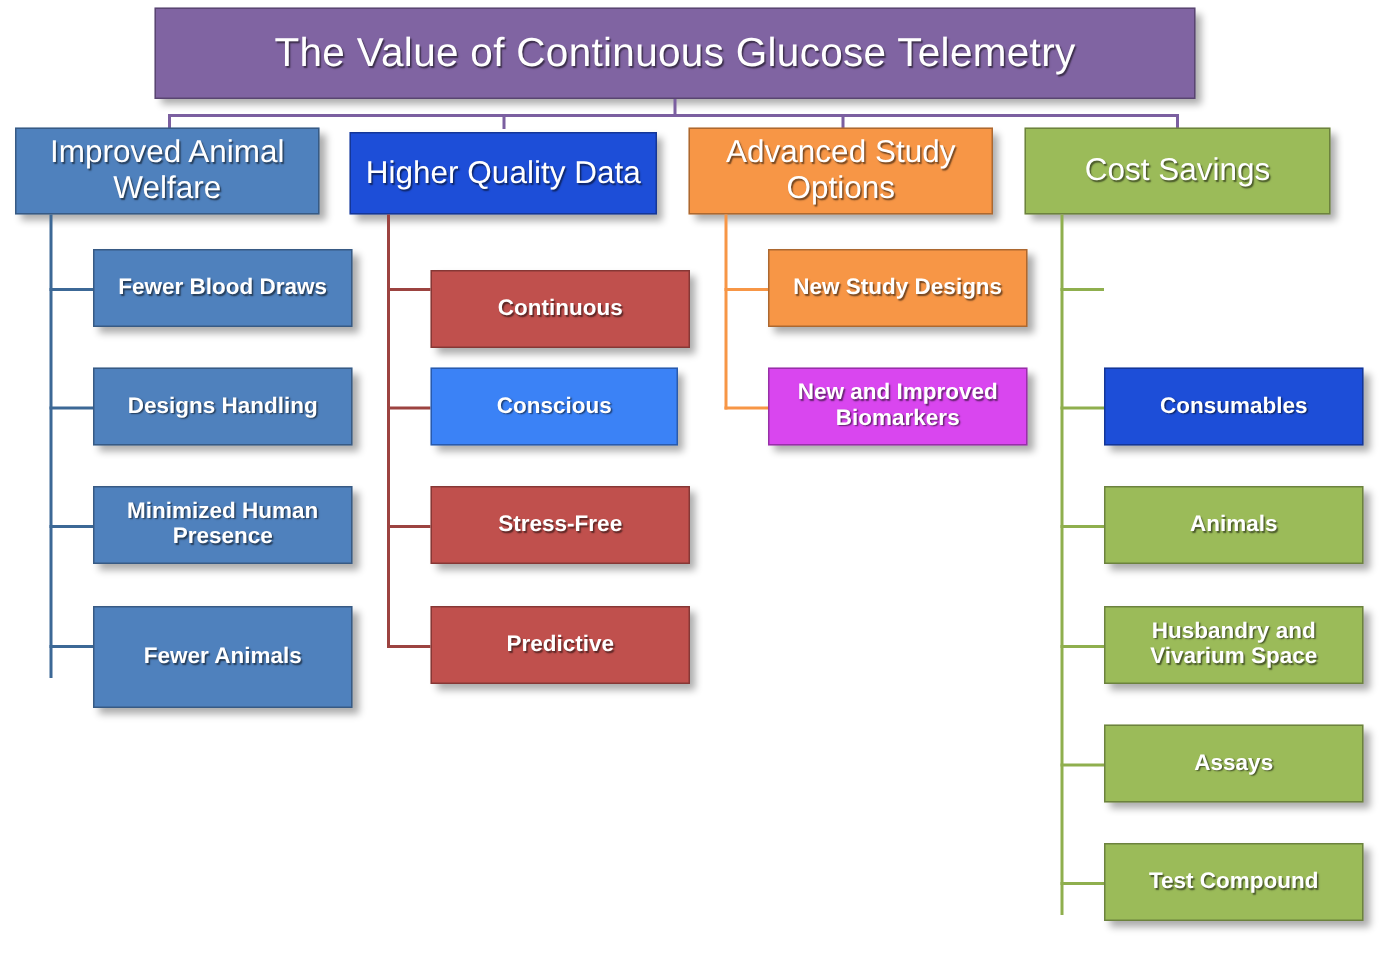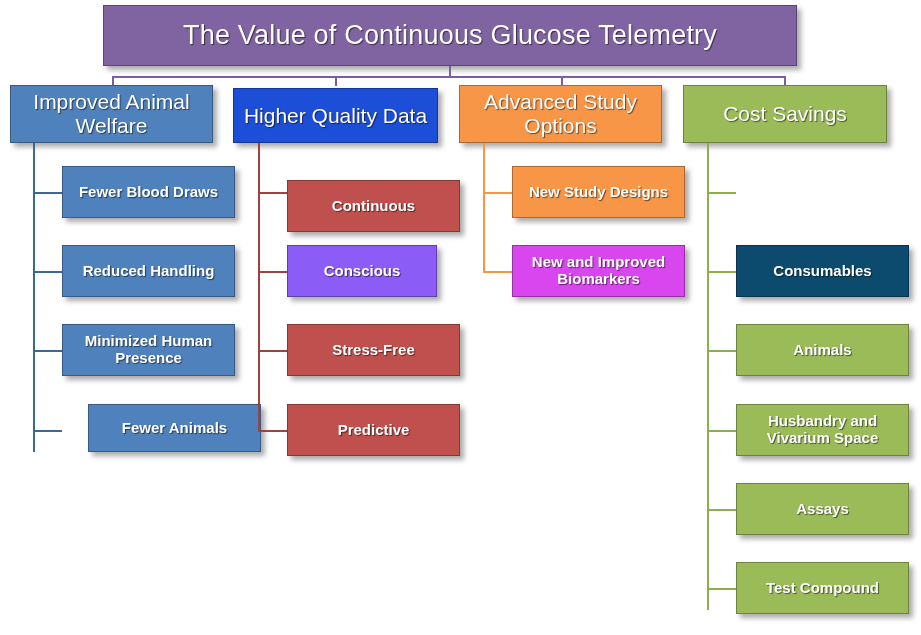--- a/index.html
+++ b/index.html
@@ -84,42 +84,42 @@
 
   <div class="conn h blue" style="left:33px; top:192px; width:29px;"></div>
   <div class="conn h blue" style="left:33px; top:271px; width:29px;"></div>
   <div class="conn h blue" style="left:33px; top:350px; width:29px;"></div>
   <div class="conn h blue" style="left:33px; top:430px; width:29px;"></div>
 
   <div class="node child" style="left:62px; top:166px; width:173px; height:52px; background:#4F81BD;">
     <span>Fewer Blood Draws</span>
   </div>
   <div class="node child" style="left:62px; top:245px; width:173px; height:52px; background:#4F81BD;">
-    <span>Reduced Handling</span>
+    <span>Designs Handling</span>
   </div>
   <div class="node child" style="left:62px; top:324px; width:173px; height:52px; background:#4F81BD;">
     <span>Minimized Human Presence</span>
   </div>
-  <div class="node child" style="left:62px; top:404px; width:173px; height:48px; background:#4F81BD;margin-left:26px;">
+  <div class="node child" style="left:62px; top:404px; width:173px; height:68px; background:#4F81BD;">
     <span>Fewer Animals</span>
   </div>
 
   <div class="node header" style="left:233px; top:88px; width:205px; height:55px; background:#1d4ed8;">
     <span>Higher Quality Data</span>
   </div>
   <div class="conn v red" style="left:258px; top:143px; height:289px;"></div>
   <div class="conn h red" style="left:258px; top:192px; width:29px;"></div>
   <div class="conn h red" style="left:258px; top:271px; width:29px;"></div>
   <div class="conn h red" style="left:258px; top:350px; width:29px;"></div>
   <div class="conn h red" style="left:258px; top:430px; width:29px;"></div>
 
   <div class="node child" style="left:287px; top:180px; width:173px; height:52px; background:#C0504D;">
     <span>Continuous</span>
   </div>
-  <div class="node child" style="left:287px; top:245px; width:150px; height:52px; background:#8b5cf6;">
+  <div class="node child" style="left:287px; top:245px; width:165px; height:52px; background:#3b82f6;">
     <span>Conscious</span>
   </div>
   <div class="node child" style="left:287px; top:324px; width:173px; height:52px; background:#C0504D;">
     <span>Stress-Free</span>
   </div>
   <div class="node header" style="left:459px; top:85px; width:203px; height:58px; background:#F79646;">
     <span>Advanced Study Options</span>
   </div>
 
   <div class="node child" style="left:287px; top:404px; width:173px; height:52px; background:#C0504D;">
@@ -140,21 +140,21 @@
     <span>Cost Savings</span>
   </div>
   <div class="conn v green" style="left:707px; top:143px; height:467px;"></div>
   <div class="conn h green" style="left:707px; top:192px; width:29px;"></div>
   <div class="conn h green" style="left:707px; top:271px; width:29px;"></div>
   <div class="conn h green" style="left:707px; top:350px; width:29px;"></div>
   <div class="conn h green" style="left:707px; top:430px; width:29px;"></div>
   <div class="conn h green" style="left:707px; top:509px; width:29px;"></div>
   <div class="conn h green" style="left:707px; top:588px; width:29px;"></div>
 
-  <div class="node child" style="left:736px; top:245px; width:173px; height:52px; background:#0c4a6e;">
+  <div class="node child" style="left:736px; top:245px; width:173px; height:52px; background:#1d4ed8;">
     <span>Consumables</span>
   </div>
   <div class="node child" style="left:736px; top:404px; width:173px; height:52px; background:#9BBB59;">
     <span>Husbandry and Vivarium Space</span>
   </div>
   <div class="node child" style="left:736px; top:324px; width:173px; height:52px; background:#9BBB59;">
     <span>Animals</span>
   </div>
   <div class="node child" style="left:736px; top:562px; width:173px; height:52px; background:#9BBB59;">
     <span>Test Compound</span>

